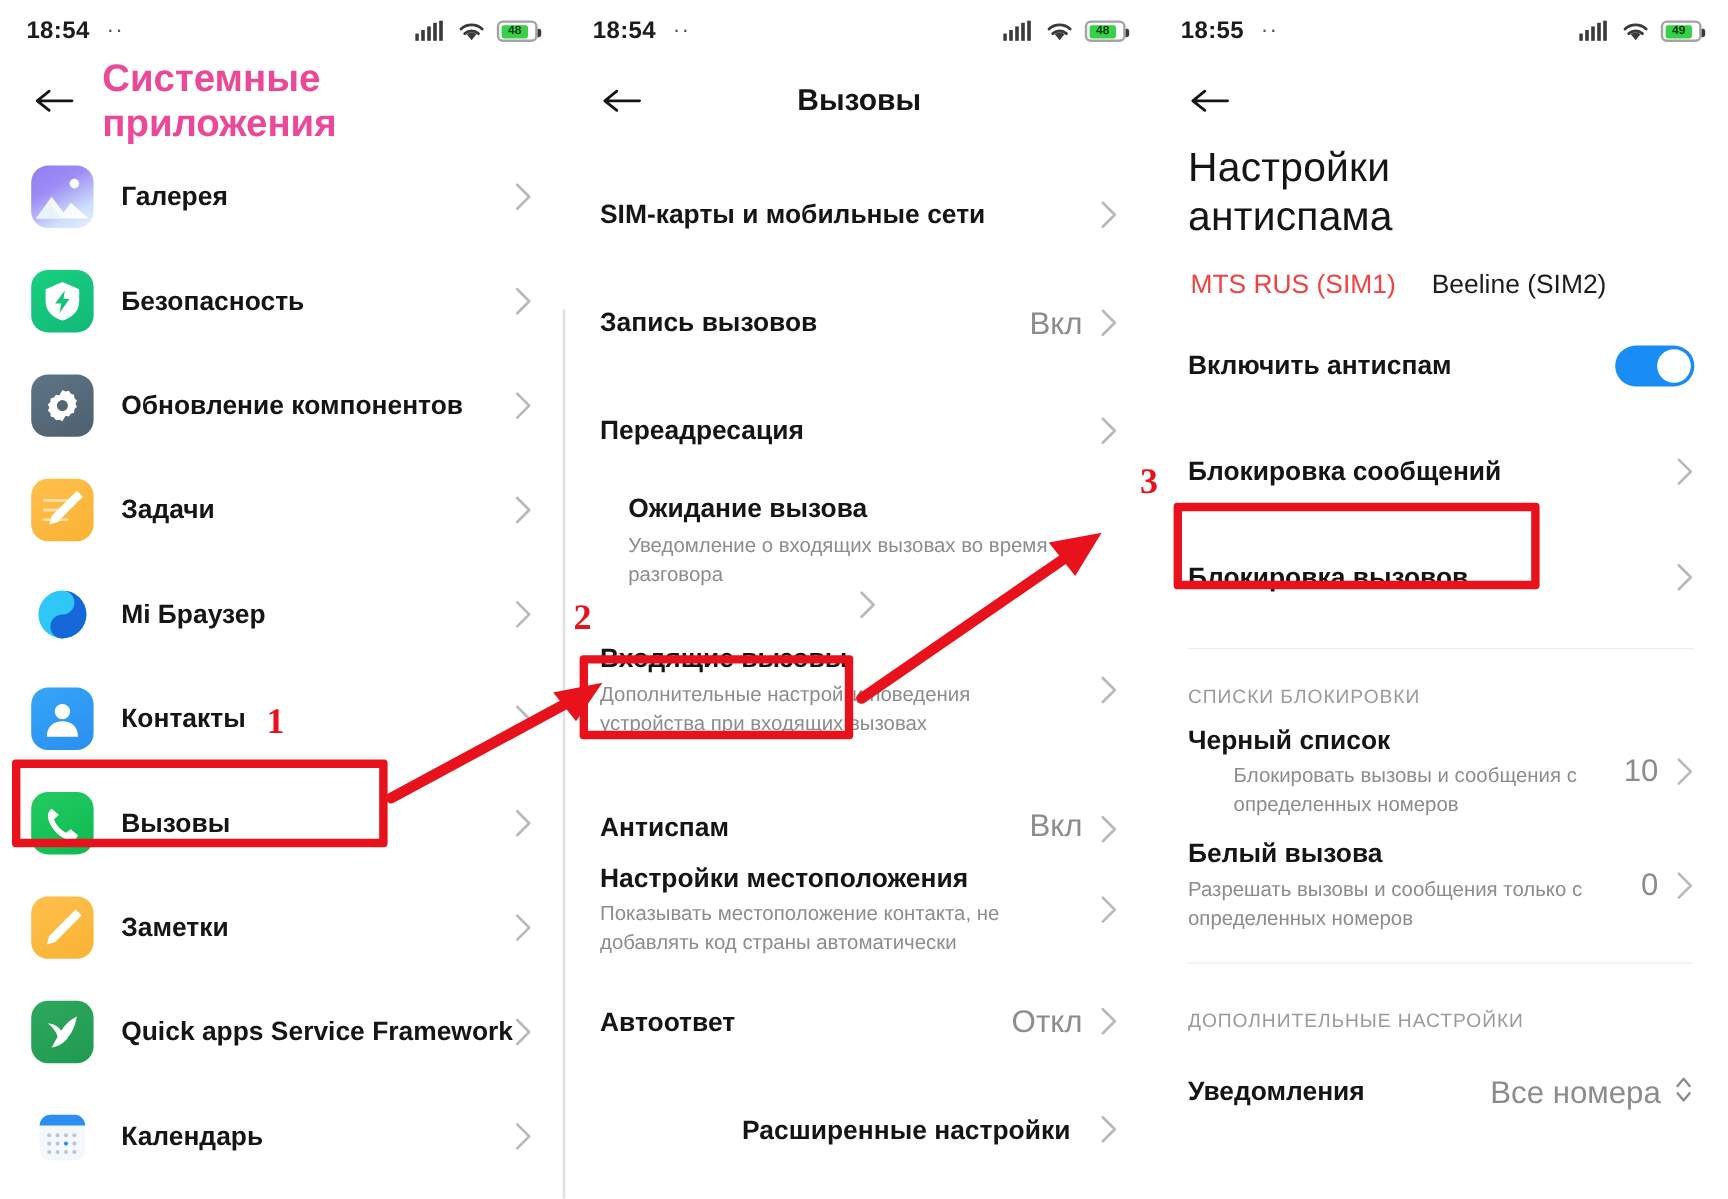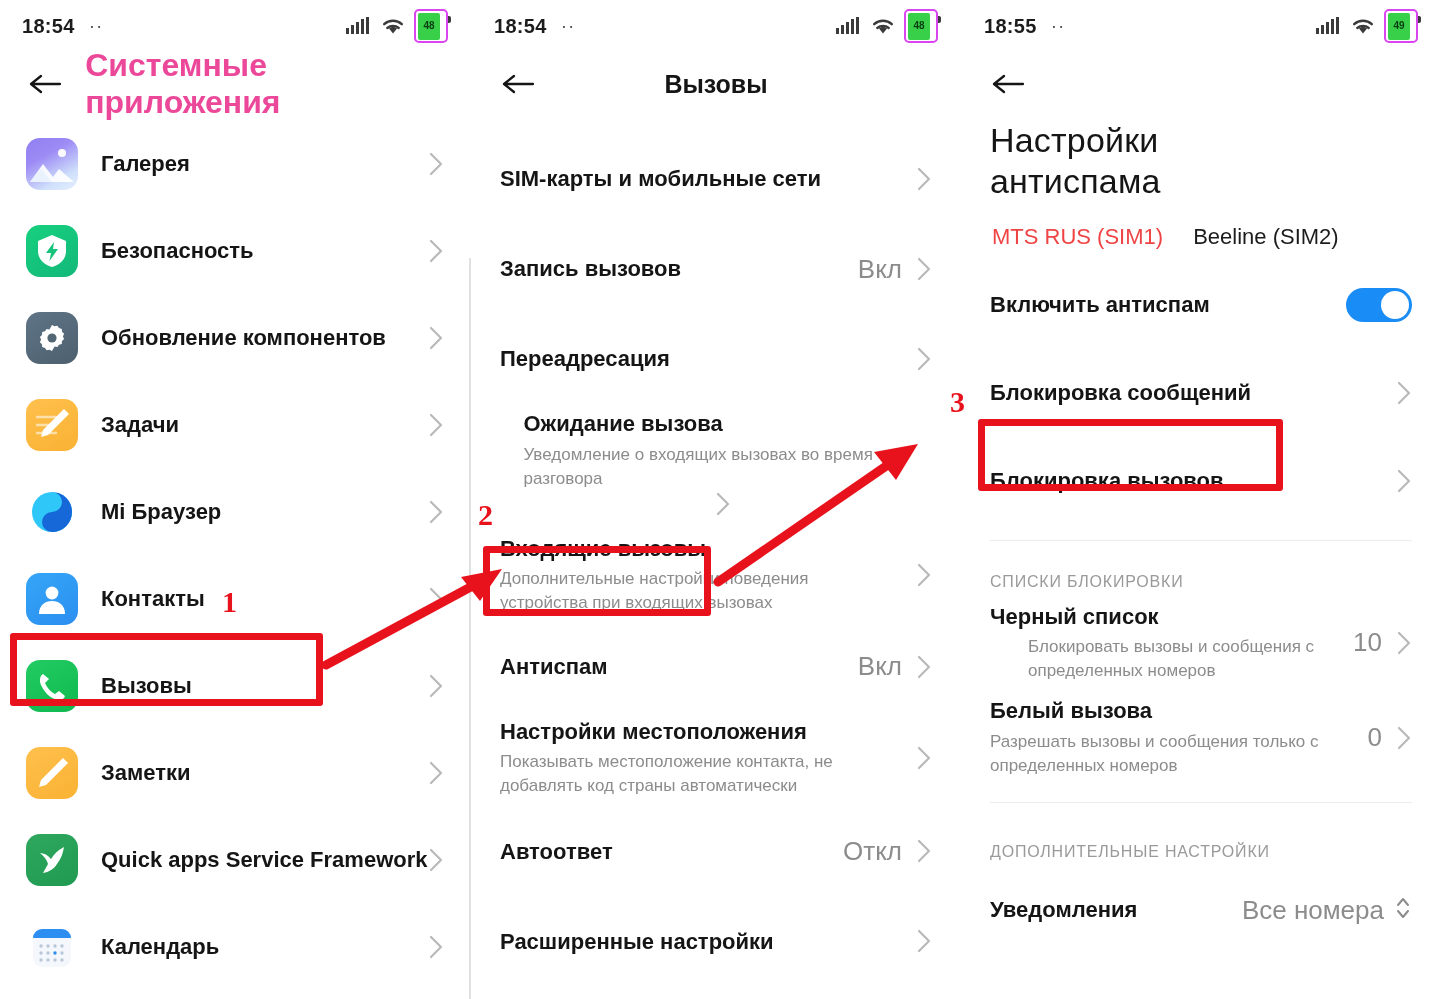--- a/index.html
+++ b/index.html
@@ -29,22 +29,22 @@
   .sb-time {
     font-size: 20px; font-weight: 700; color: #1c1c1c;
     letter-spacing: .3px;
   }
   .sb-dots { margin-left: 14px; font-size: 19px; color:#555; letter-spacing:1px; line-height:0.5;}
   .sb-right { margin-left: auto; display: flex; align-items: center; gap: 9px; }
 
   .ic-signal { display:block; }
   .ic-wifi { display:block; }
   .battery {
-    position: relative; width: 34px; height: 34px;
-    border: 2px solid #d946ef; border-radius: 5px;
+    position: relative; width: 34px; height: 18px;
+    border: 2px solid #a3a3a3; border-radius: 5px;
     display: flex; align-items: center; padding: 1.5px;
   }
   .battery:after {
     content: ""; position: absolute; right: -5px; top: 5px;
     width: 3px; height: 7px; background: #3a3a3a; border-radius: 0 2px 2px 0;
   }
   .battery .fill {
     height: 100%; width: 85%; background: #37d048; border-radius: 2px;
     display: flex; align-items: center; justify-content: center;
   }
@@ -438,21 +438,21 @@
           <span class="stitle">Входящие вызовы</span>
           <span class="ssub" style="display:block;max-width:360px;">Дополнительные настройки поведения устройства при входящих вызовах</span>
         </span>
         <span class="chev">
             <svg width="16" height="26" viewBox="0 0 16 26">
               <path d="M3 3 L13 13 L3 23" stroke="#b9b9b9" stroke-width="2.2" fill="none" stroke-linecap="round" stroke-linejoin="round"></path>
             </svg>
           </span>
       </div>
 
-      <div class="srow" style="margin-top:14px;">
+      <div class="srow" style="margin-top:14px;align-items:flex-end;">
         <span class="texts"><span class="stitle">Антиспам</span></span>
         <span class="sval">Вкл</span>
         <span class="chev">
             <svg width="16" height="26" viewBox="0 0 16 26">
               <path d="M3 3 L13 13 L3 23" stroke="#b9b9b9" stroke-width="2.2" fill="none" stroke-linecap="round" stroke-linejoin="round"></path>
             </svg>
           </span>
       </div>
 
       <div class="srow" style="margin-top:14px;">
@@ -470,21 +470,21 @@
       <div class="srow" style="margin-top:16px;">
         <span class="texts"><span class="stitle">Автоответ</span></span>
         <span class="sval">Откл</span>
         <span class="chev">
             <svg width="16" height="26" viewBox="0 0 16 26">
               <path d="M3 3 L13 13 L3 23" stroke="#b9b9b9" stroke-width="2.2" fill="none" stroke-linecap="round" stroke-linejoin="round"></path>
             </svg>
           </span>
       </div>
 
-      <div class="srow" style="margin-top:16px;">
+      <div class="srow" style="margin-top:16px;text-align:right;">
         <span class="texts"><span class="stitle">Расширенные настройки</span></span>
         <span class="chev">
             <svg width="16" height="26" viewBox="0 0 16 26">
               <path d="M3 3 L13 13 L3 23" stroke="#b9b9b9" stroke-width="2.2" fill="none" stroke-linecap="round" stroke-linejoin="round"></path>
             </svg>
           </span>
       </div>
 
       <div class="sep" style="margin-top:30px;"></div>
 

